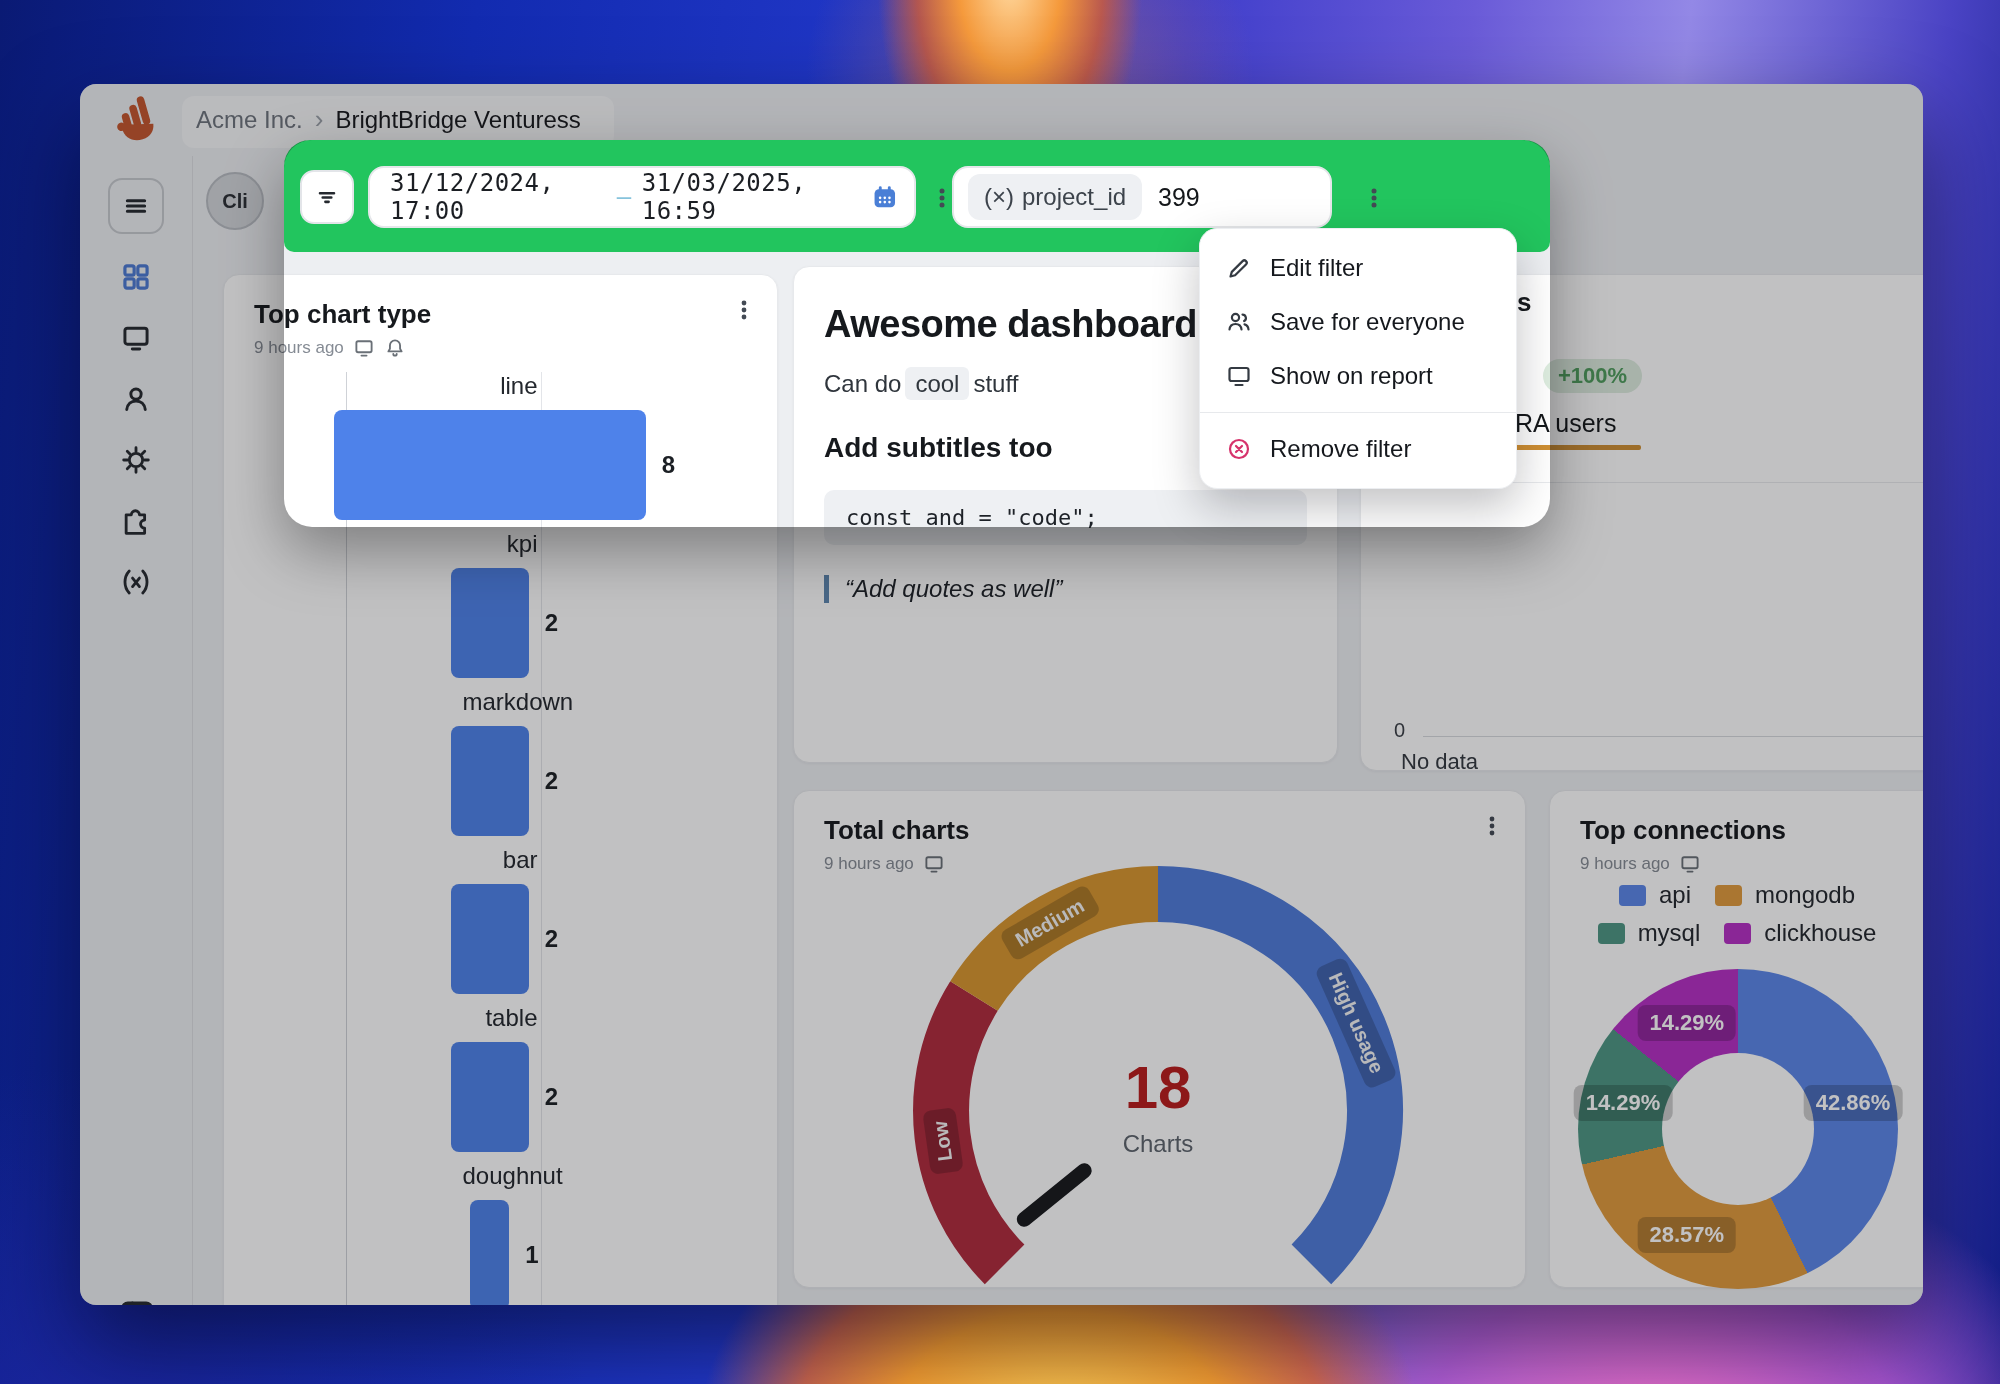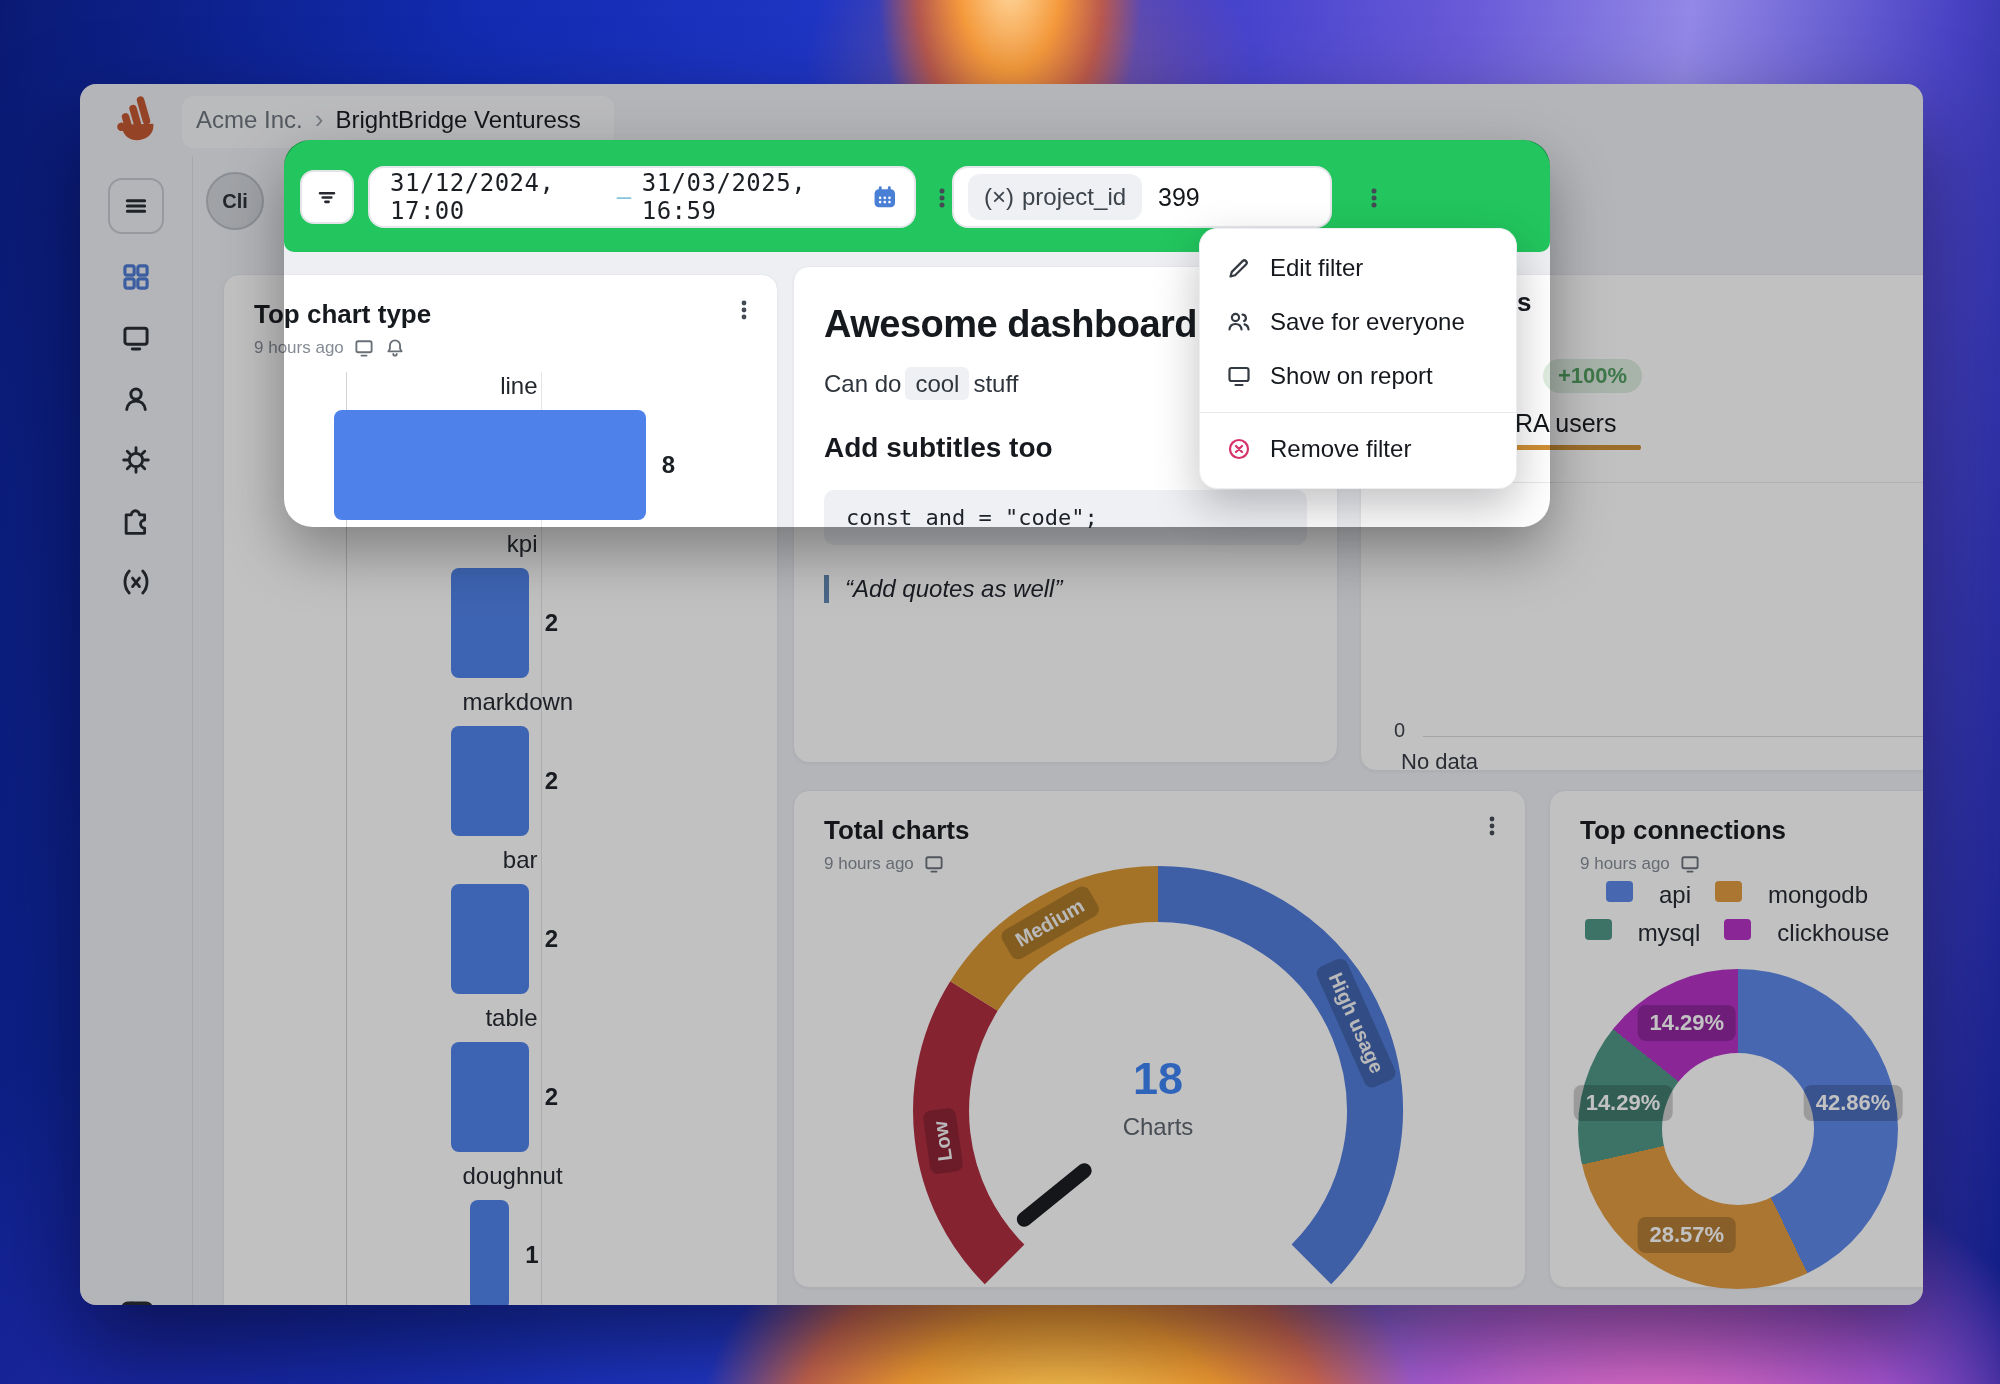--- a/index.html
+++ b/index.html
@@ -70,27 +70,27 @@
   .ra-label{ position:absolute; left:154px; top:134px; font-size:25px; color:#14171a; }
   .ra-underline{ position:absolute; left:150px; top:170px; width:130px; height:5px; border-radius:2px; background:#cf8f33; }
   .ra-tick{ position:absolute; font-size:20px; color:#3a3f46; }
   .ra-grid{ position:absolute; left:62px; right:0; height:1px; }
   .ra-nodata{ position:absolute; left:40px; top:474px; font-size:22px; color:#33383f; }
 
   #card-gauge{ left:713px; top:706px; width:733px; height:498px; }
   .gauge-wrap{ position:absolute; inset:0; }
   .gauge-label{ position:absolute; background:rgba(0,0,0,.2); color:#f5f5f5; font-size:20px; font-weight:700; padding:5px 12px; border-radius:8px; white-space:nowrap; }
   .gauge-center{ position:absolute; left:364px; top:262px; transform:translateX(-50%); text-align:center; }
-  .gauge-value{ font-size:45px; font-weight:800; color:#3b82f6; }
+  .gauge-value{ font-size:60px; font-weight:800; color:#b91c1c; }
   .gauge-unit{ margin-top:8px; font-size:24px; color:#5d646d; }
 
   #card-donut{ left:1469px; top:706px; width:610px; height:498px; }
   .legend{ position:absolute; left:0; top:90px; width:374px; display:flex; flex-direction:column; align-items:center; gap:10px; }
   .legend-row{ display:flex; align-items:center; gap:24px; }
-  .legend-item{ display:flex; align-items:flex-start; gap:26px; font-size:24px; color:#23272d; }
+  .legend-item{ display:flex; align-items:center; gap:13px; font-size:24px; color:#23272d; }
   .legend-swatch{ width:27px; height:21px; border-radius:4px; }
   .donut{ position:absolute; left:28px; top:178px; width:320px; height:320px; border-radius:50%; }
   .donut-hole{ position:absolute; left:84px; top:84px; width:152px; height:152px; border-radius:50%; background:#fff; }
   .donut-badge{ position:absolute; transform:translate(-50%,-50%); background:rgba(0,0,0,.2); color:#fff; font-size:22px; font-weight:700; padding:5px 12px; border-radius:8px; white-space:nowrap; }
 
   
   .avatar{ position:absolute; left:126px; top:88px; width:58px; height:58px; border-radius:50%; background:#d3d6da; border:2px solid #b8bcc2; display:flex; align-items:center; justify-content:center; font-size:20px; font-weight:700; color:#2b2f35; z-index:5; }
   .filter-strip{ position:absolute; left:204px; top:56px; width:1266px; height:112px; background:#22c55e; border-radius:26px 26px 10px 10px; z-index:6; }
   .tool-btn{ position:absolute; width:54px; height:54px; border:2px solid #e3e5e9; border-radius:14px; background:#fff; display:flex; align-items:center; justify-content:center; }
   .field{ position:absolute; height:62px; border:2px solid #e5e7ea; border-radius:16px; background:#fff; display:flex; align-items:center; }

